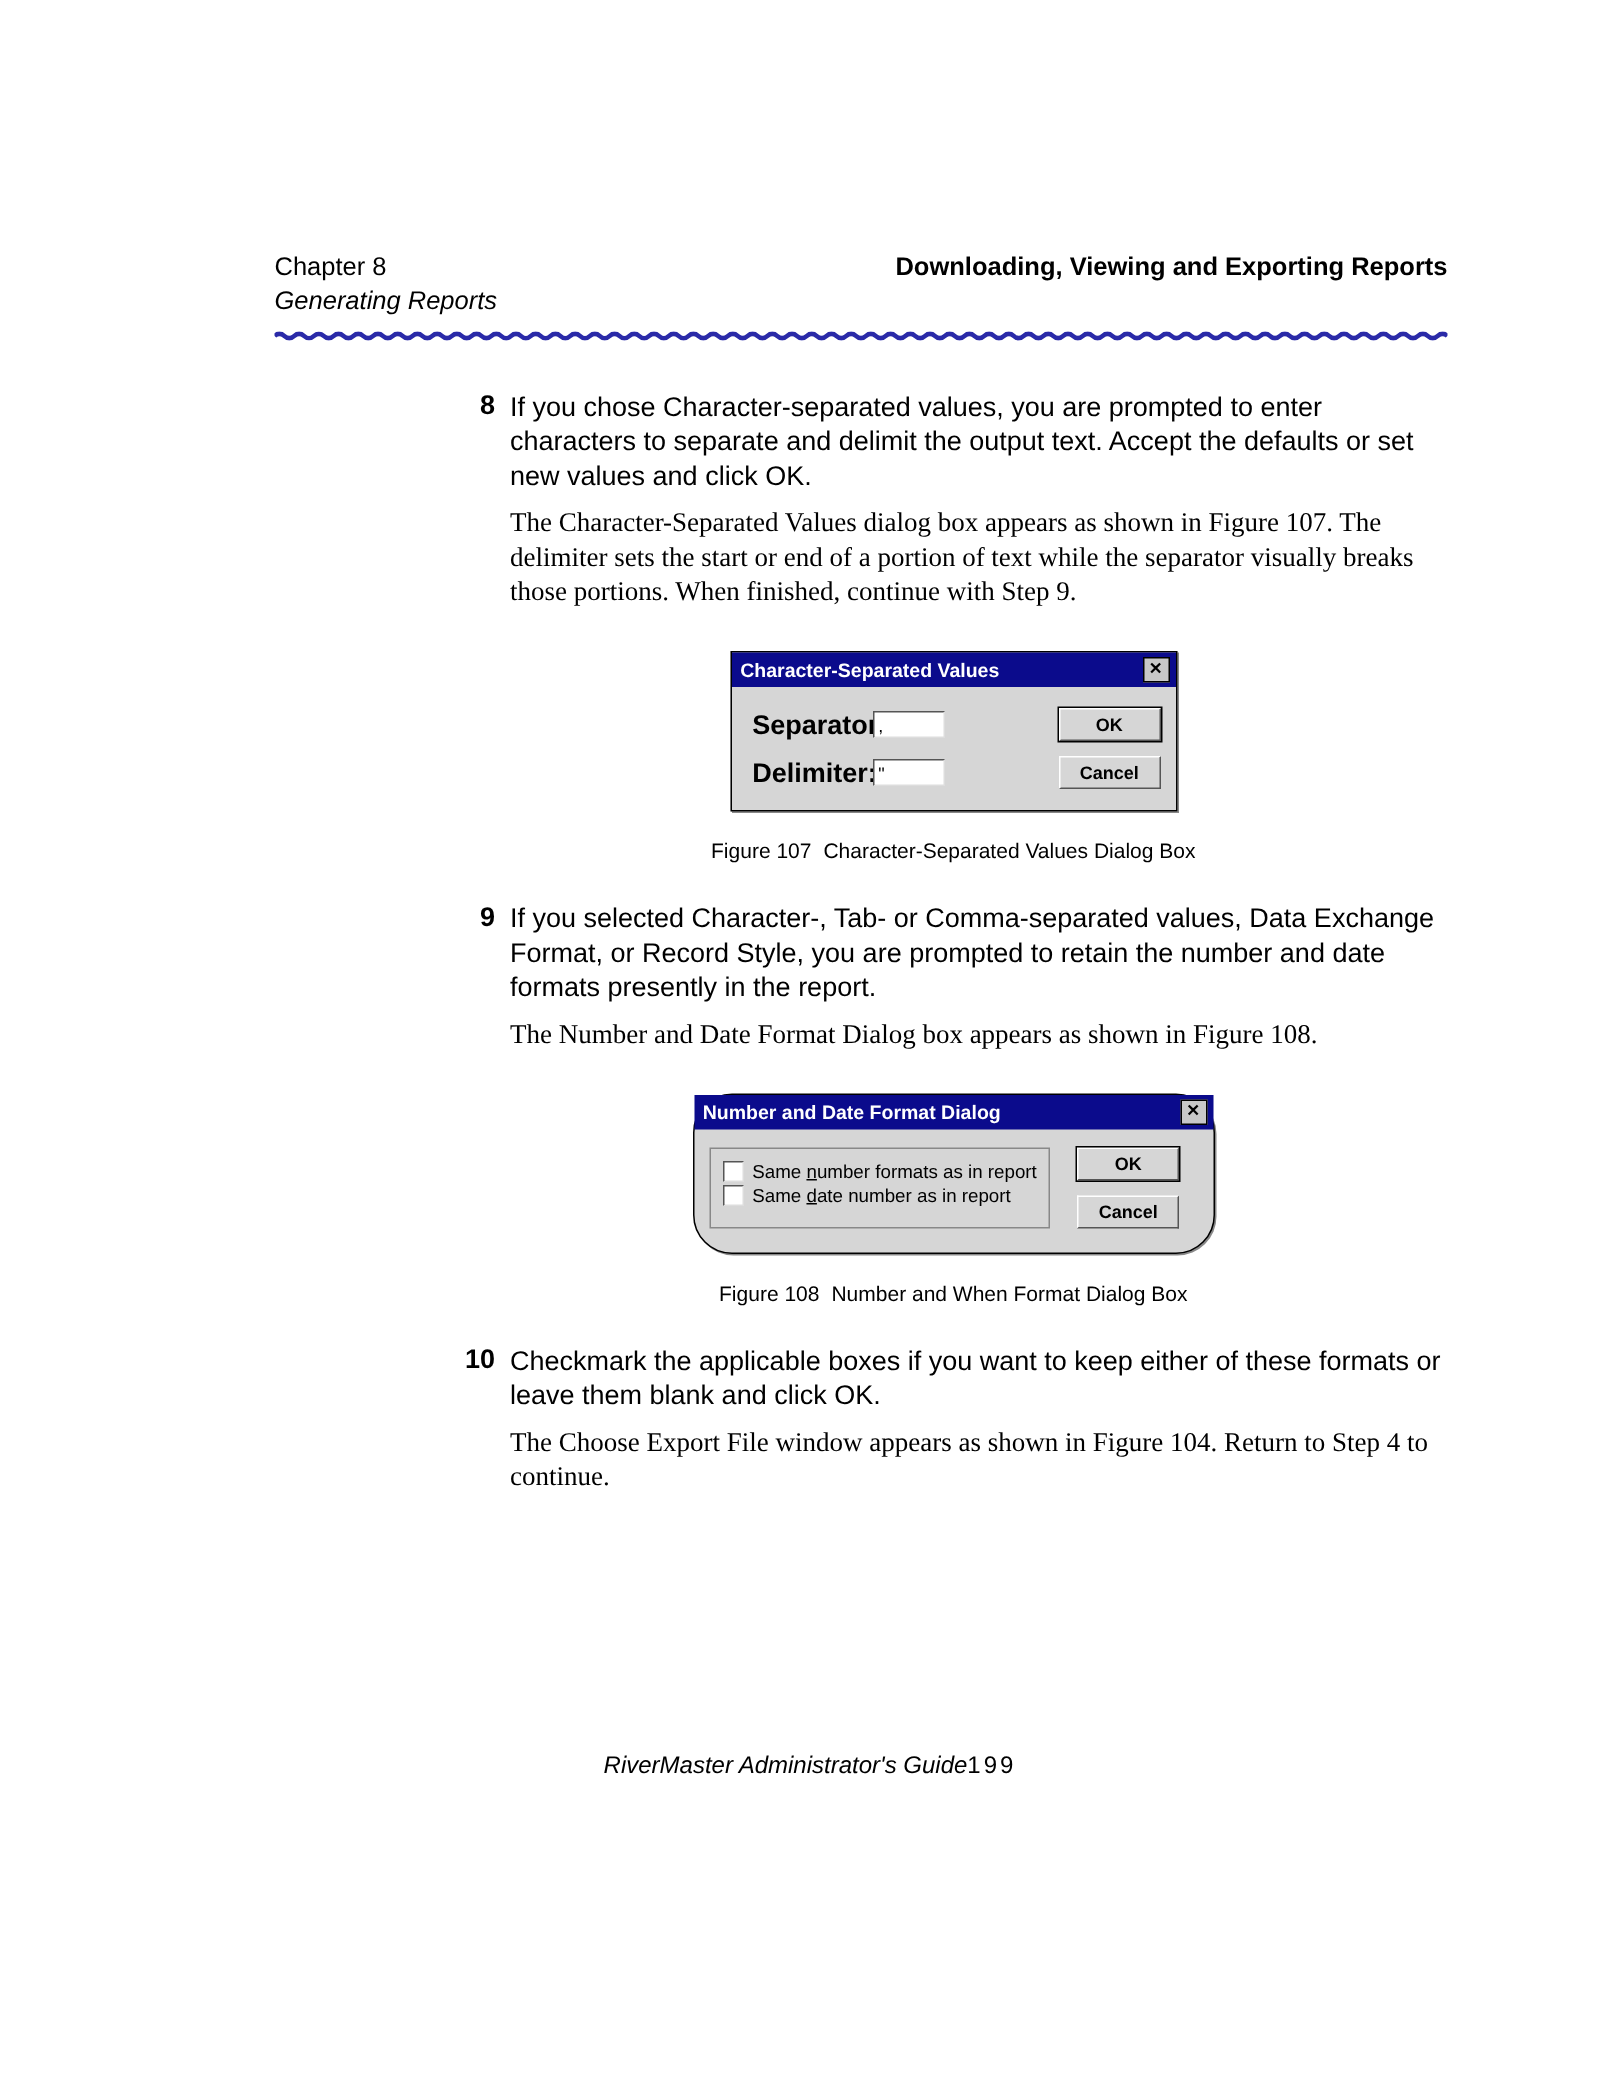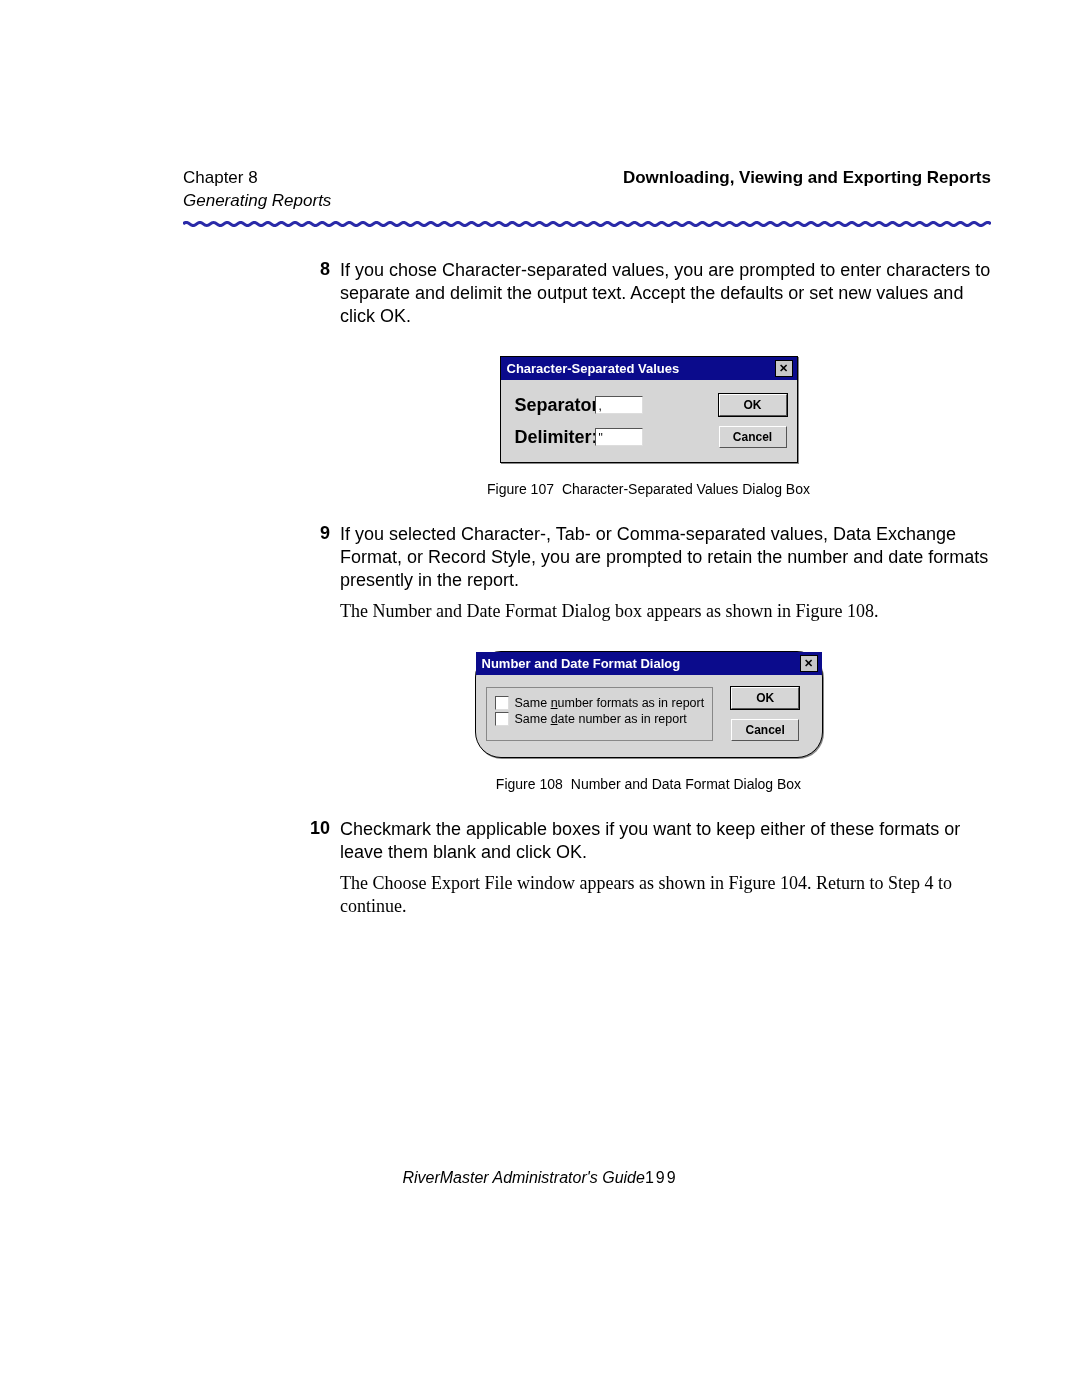--- a/index.html
+++ b/index.html
@@ -7,21 +7,21 @@
     padding: 0;
     background: #fff;
     font-family: Arial, Helvetica, sans-serif;
     color: #000;
   }
   .page {
     width: 1080px;
     height: 1397px;
     position: relative;
     box-sizing: border-box;
-    padding: 168px 89px 0 183px;
+    padding: 168px 115px 0 183px;
   }
   .header {
     display: flex;
     justify-content: space-between;
     font-size: 17px;
   }
   .header .left {
     display: flex;
     flex-direction: column;
   }
@@ -239,20 +239,21 @@
   <svg class="wavy" viewBox="0 0 714 6" preserveAspectRatio="none">
     <path d="M0 3 Q 3 0 6 3 T 12 3 T 18 3 T 24 3 T 30 3 T 36 3 T 42 3 T 48 3 T 54 3 T 60 3 T 66 3 T 72 3 T 78 3 T 84 3 T 90 3 T 96 3 T 102 3 T 108 3 T 114 3 T 120 3 T 126 3 T 132 3 T 138 3 T 144 3 T 150 3 T 156 3 T 162 3 T 168 3 T 174 3 T 180 3 T 186 3 T 192 3 T 198 3 T 204 3 T 210 3 T 216 3 T 222 3 T 228 3 T 234 3 T 240 3 T 246 3 T 252 3 T 258 3 T 264 3 T 270 3 T 276 3 T 282 3 T 288 3 T 294 3 T 300 3 T 306 3 T 312 3 T 318 3 T 324 3 T 330 3 T 336 3 T 342 3 T 348 3 T 354 3 T 360 3 T 366 3 T 372 3 T 378 3 T 384 3 T 390 3 T 396 3 T 402 3 T 408 3 T 414 3 T 420 3 T 426 3 T 432 3 T 438 3 T 444 3 T 450 3 T 456 3 T 462 3 T 468 3 T 474 3 T 480 3 T 486 3 T 492 3 T 498 3 T 504 3 T 510 3 T 516 3 T 522 3 T 528 3 T 534 3 T 540 3 T 546 3 T 552 3 T 558 3 T 564 3 T 570 3 T 576 3 T 582 3 T 588 3 T 594 3 T 600 3 T 606 3 T 612 3 T 618 3 T 624 3 T 630 3 T 636 3 T 642 3 T 648 3 T 654 3 T 660 3 T 666 3 T 672 3 T 678 3 T 684 3 T 690 3 T 696 3 T 702 3 T 708 3 T 714 3" stroke="#2a2aa8" stroke-width="3" fill="none"></path>
   </svg>
 
   <div class="content">
 
     <div class="step">
       <div class="stepnum">8</div>
       <div class="stepbody">
         <div class="sans">If you chose Character-separated values, you are prompted to enter characters to separate and delimit the output text. Accept the defaults or set new values and click OK.</div>
+        <div class="serif">The Character-Separated Values dialog box appears as shown in Figure 107. The delimiter sets the start or end of a portion of text while the separator visually breaks those portions. When finished, continue with Step 9.</div>
       </div>
     </div>
 
     <div class="figure-row">
       <div class="dlg dlg1">
         <div class="titlebar">
           <span>Character-Separated Values</span>
           <div class="xbox">✕</div>
         </div>
         <div class="dlg-body">
@@ -303,21 +304,21 @@
             </div>
           </div>
           <div class="btncol2">
             <div class="winbtn outlined">OK</div>
             <div class="winbtn">Cancel</div>
           </div>
         </div>
       </div>
     </div>
     <div class="figure-caption">
-      <span class="figlabel">Figure 108</span><span>Number and Data Format Dialog Box</span>
+      <span class="figlabel">Figure 108</span><span>Number and When Format Dialog Box</span>
     </div>
 
     <div class="step">
       <div class="stepnum">10</div>
       <div class="stepbody">
         <div class="sans">Checkmark the applicable boxes if you want to keep either of these formats or leave them blank and click OK.</div>
         <div class="serif">The Choose Export File window appears as shown in Figure 104. Return to Step 4 to continue.</div>
       </div>
     </div>
 

